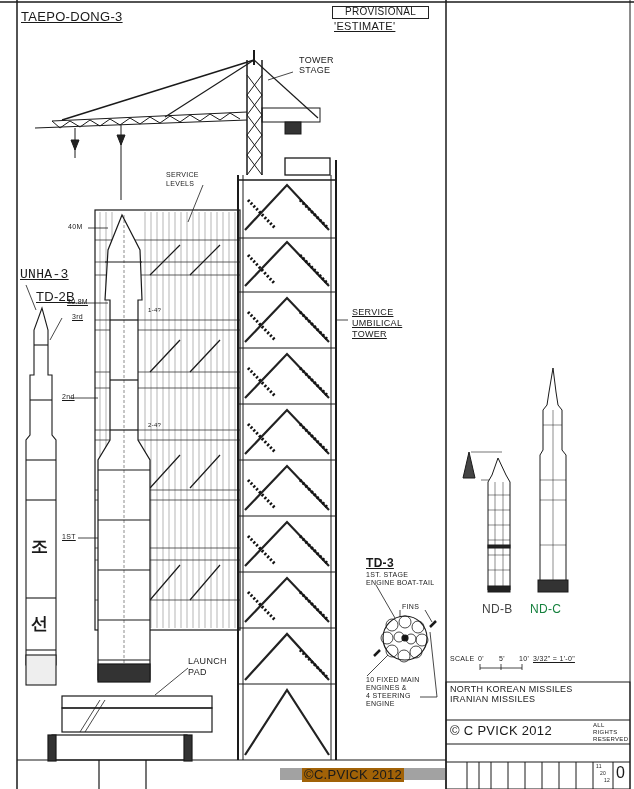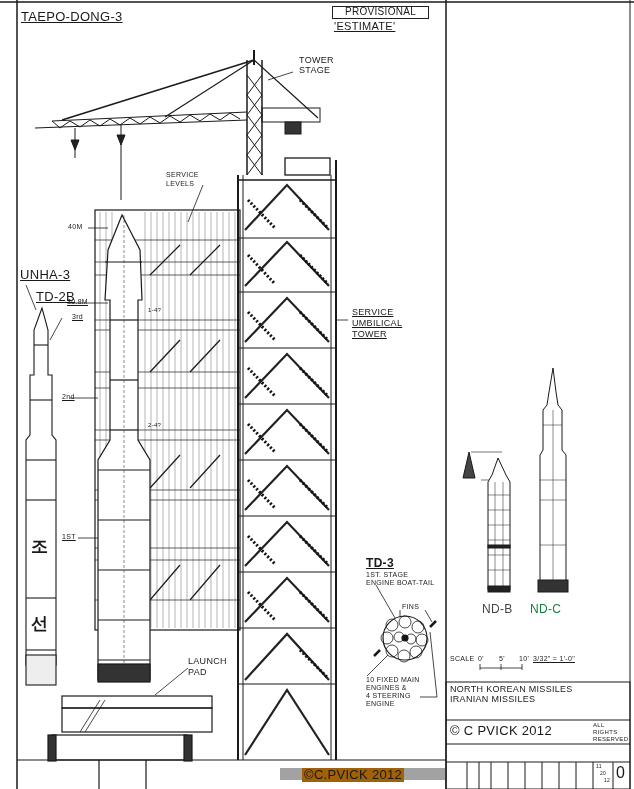--- a/index.html
+++ b/index.html
@@ -278,21 +278,21 @@
 <div class="lbl med" style="left:299px;top:66px;">STAGE</div>
 
 <div class="lbl small" style="left:166px;top:171px;">SERVICE</div>
 <div class="lbl small" style="left:166px;top:180px;">LEVELS</div>
 
 <div class="lbl med u" style="left:352px;top:308px;">SERVICE</div>
 <div class="lbl med u" style="left:352px;top:319px;">UMBILICAL</div>
 <div class="lbl med u" style="left:352px;top:330px;">TOWER</div>
 
 <div class="lbl small" style="left:68px;top:223px;">40M</div>
-<div class="lbl big u" style="left:20px;top:268px;">UNHA-3</div>
+<div class="lbl big u" style="left:20px;top:268px;font-family:Liberation Mono, monospace;">UNHA-3</div>
 <div class="lbl big u" style="left:36px;top:290px;">TD-2B</div>
 <div class="lbl small u" style="left:67px;top:298px;">30.8M</div>
 <div class="lbl small u" style="left:72px;top:313px;">3rd</div>
 <div class="lbl small u" style="left:62px;top:393px;">2nd</div>
 <div class="lbl small u" style="left:62px;top:533px;">1ST</div>
 <div class="lbl small" style="left:148px;top:307px;font-size:6px;">1-4?</div>
 <div class="lbl small" style="left:148px;top:422px;font-size:6px;">2-4?</div>
 
 <div class="lbl" style="left:31px;top:538px;font-size:17px;font-weight:bold;">조</div>
 <div class="lbl" style="left:31px;top:615px;font-size:17px;font-weight:bold;">선</div>

